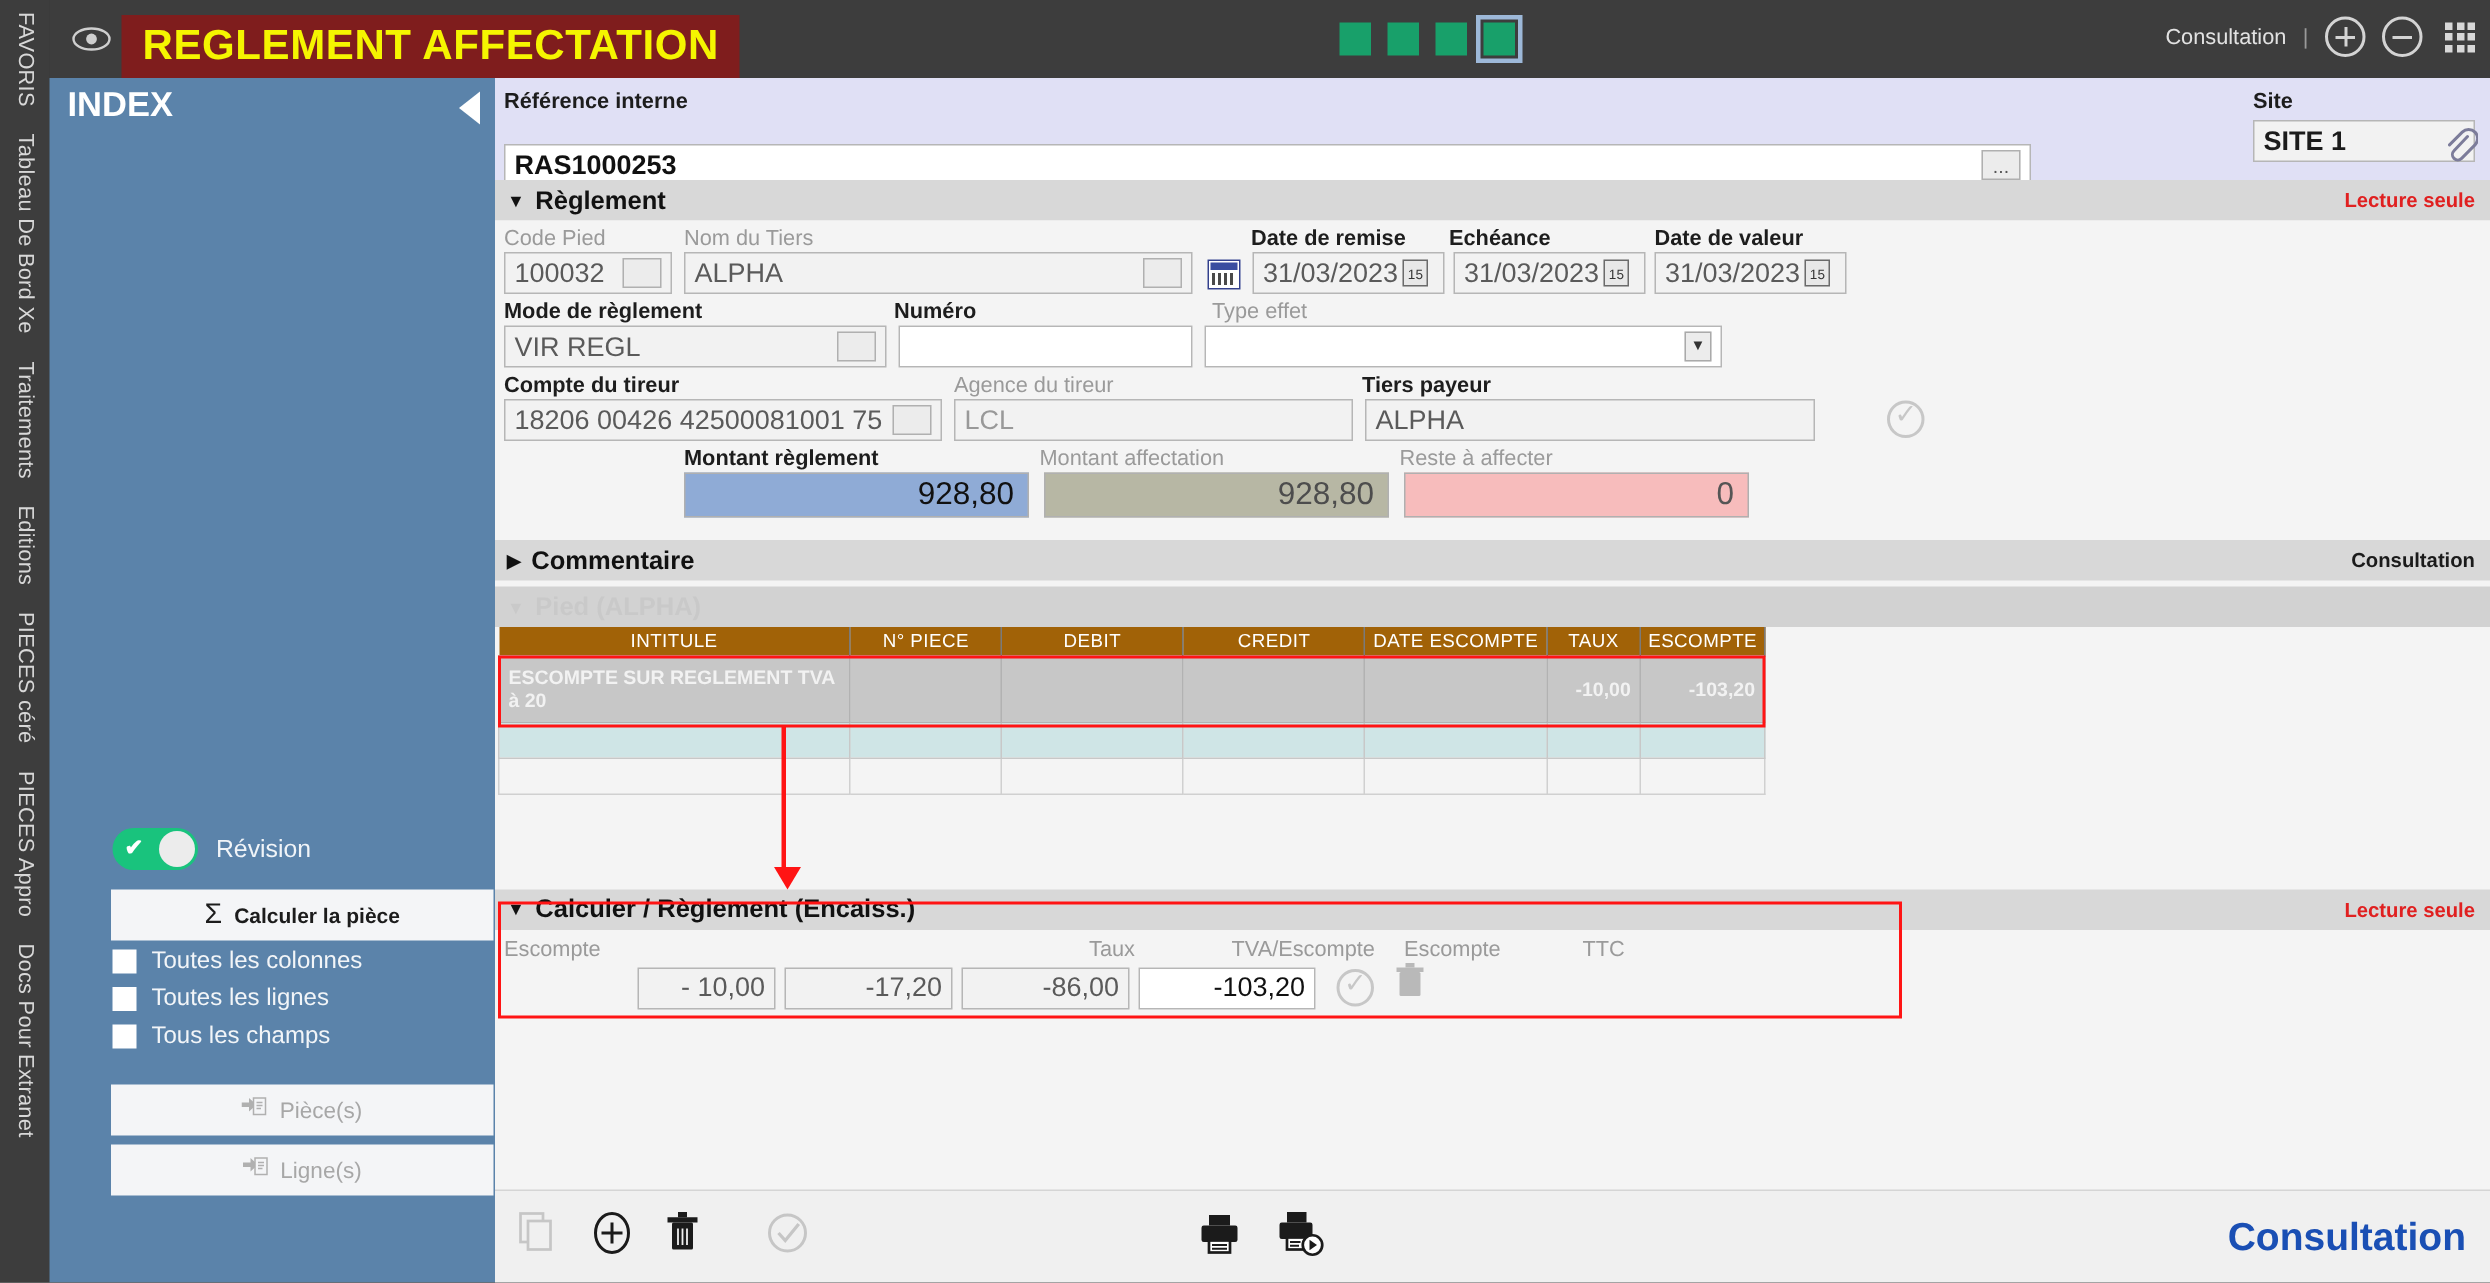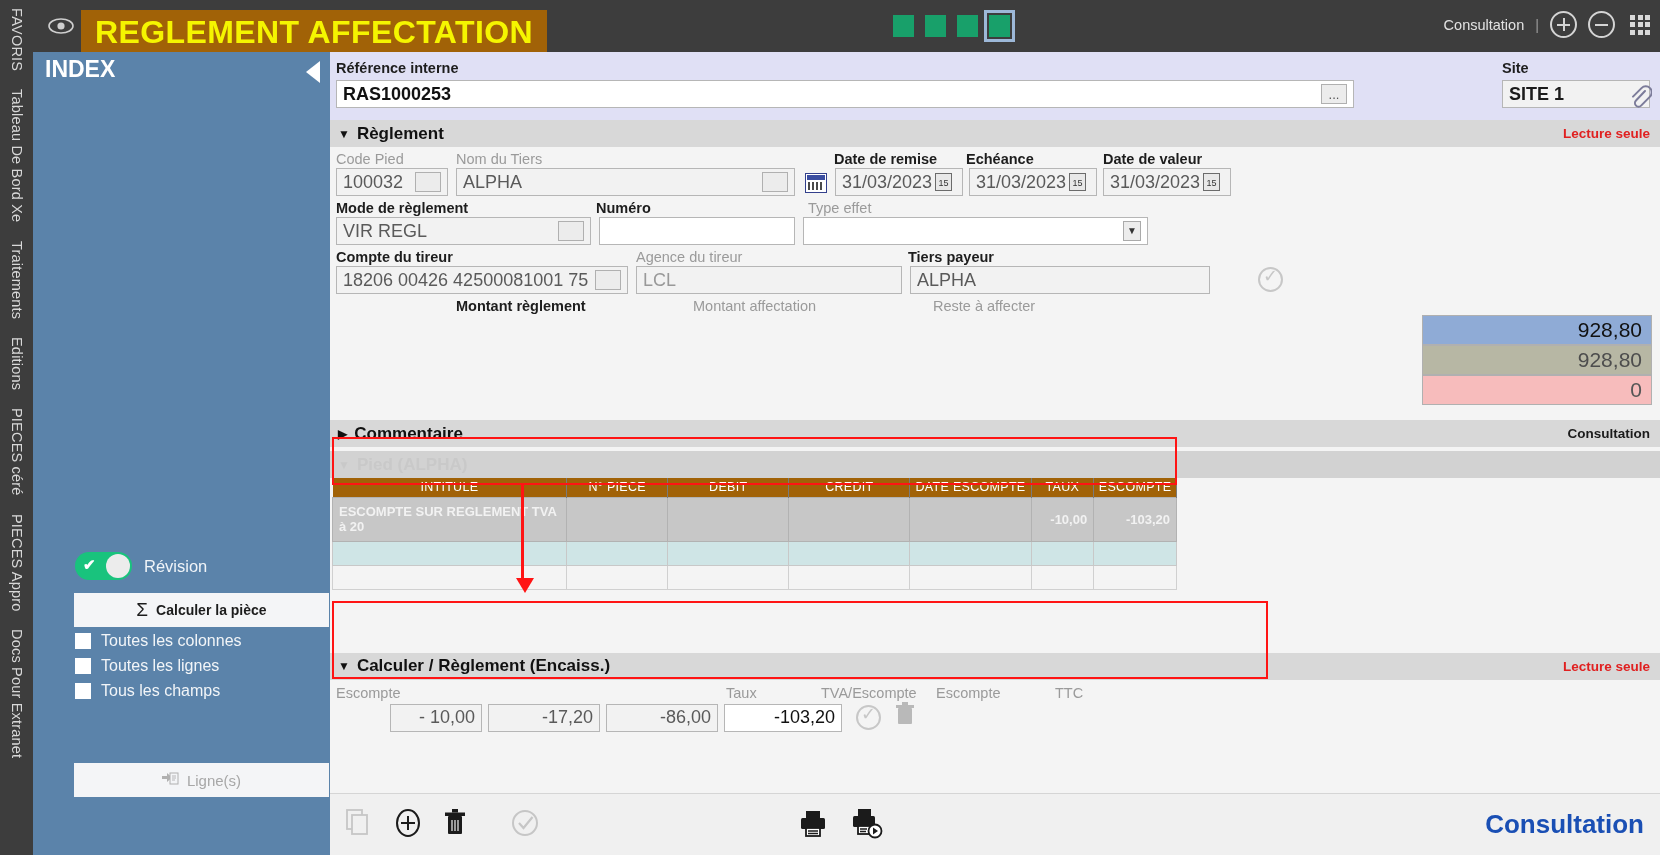--- a/index.html
+++ b/index.html
@@ -33,23 +33,23 @@
   .topbar {
     position: absolute; left: 33px; top: 0; width: 1627px; height: 52px;
     background: #3d3d3d;
   }
   .eye-icon {
     position: absolute; left: 13px; top: 16px; width: 30px; height: 20px;
     color: #cfcfcf;
   }
   .title-badge {
     position: absolute; left: 48px; top: 10px;
-    background: #a16207;
+    background: #7f1d1d;
     color: #f5f500;
-    font-size: 32px; font-weight: bold;
+    font-size: 28px; font-weight: bold;
     padding: 4px 14px 6px 14px;
     letter-spacing: 0.4px;
     font-family: "Liberation Sans", sans-serif;
   }
   .green-squares { position: absolute; left: 860px; top: 15px; display: flex; gap: 11px; }
   .gsq { width: 21px; height: 22px; background: #18a06a; }
   .gsq.sel { outline: 3px solid #9db8d8; outline-offset: 2px; }
   .topright {
     position: absolute; right: 10px; top: 11px;
     display: flex; align-items: center; gap: 11px;
@@ -317,39 +317,49 @@
       <div class="chk-row">
         <span class="chk-box"></span>
         <span class="chk-lbl">Toutes les lignes</span>
       </div>
       <div class="chk-row">
         <span class="chk-box"></span>
         <span class="chk-lbl">Tous les champs</span>
       </div>
     </div>
 
+    <div class="btn-light disabled" style="top:671px;">
+      <span>
+        <svg width="17" height="16" viewBox="0 0 17 16">
+          <path d="M0 5 h5 v-3 l5 4.5 -5 4.5 v-3 h-5 z" fill="#b0b0b0"></path>
+          <rect x="8" y="2" width="8" height="11" fill="#f4f5f7" stroke="#b0b0b0"></rect>
+          <path d="M10 5h4M10 7h4M10 9h3" stroke="#b0b0b0" stroke-width="0.9"></path>
+        </svg>
+      </span>
+      <span>Pièce(s)</span>
+    </div>
     <div class="btn-light disabled" style="top:711px;">
       <span>
         <svg width="17" height="16" viewBox="0 0 17 16">
           <path d="M0 5 h5 v-3 l5 4.5 -5 4.5 v-3 h-5 z" fill="#b0b0b0"></path>
           <rect x="8" y="2" width="8" height="11" fill="#f4f5f7" stroke="#b0b0b0"></rect>
           <path d="M10 5h4M10 7h4M10 9h3" stroke="#b0b0b0" stroke-width="0.9"></path>
         </svg>
       </span>
       <span>Ligne(s)</span>
     </div>
   </div>
 
   <div class="main">
 
     <div class="lavender">
       <div style="display:flex;">
         <div style="flex:1;">
           <div class="fld-label">Référence interne</div>
-          <div class="input" style="width:1018px; margin-top:4px;">
+          <div class="input" style="width:1018px; margin-top:20px;">
             <span style="font-weight:bold;">RAS1000253</span>
             <span class="ellip">...</span>
           </div>
         </div>
         <div style="margin-left:12px;">
           <div class="fld-label">Site</div>
           <div class="input gray" style="width:148px; margin-top:4px; font-weight:bold; color:#1b1b1b;">
             <span>SITE 1</span>
           </div>
         </div>
@@ -437,21 +447,21 @@
           <span>ALPHA</span>
         </div>
         <span class="check-circle" style="margin-left:48px; margin-bottom:2px;"></span>
       </div>
 
       <div class="row" style="margin-bottom:1px; padding-left:120px;">
         <div class="fld-label" style="width:237px;">Montant règlement</div>
         <div class="fld-label dim2" style="width:240px;">Montant affectation</div>
         <div class="fld-label dim2" style="width:240px;">Reste à affecter</div>
       </div>
-      <div class="row" style="padding-left:120px;flex-direction:column;">
+      <div class="row" style="padding-left:120px;">
         <div class="amt blue" style="width:230px;">928,80</div>
         <div class="amt olive" style="width:230px; margin-left:10px;">928,80</div>
         <div class="amt pink" style="width:230px; margin-left:10px;">0</div>
       </div>
     </div>
 
     <div class="section-bar" style="margin-top:9px;">
       <span class="tri">▶</span>
       <span>Commentaire</span>
       <span class="ro-note blk">Consultation</span>
@@ -524,21 +534,21 @@
 
     <div class="form-area" style="padding-top:5px;">
       <div class="row" style="margin-bottom:1px;">
         <div class="fld-label dim2" style="width:390px;">Escompte</div>
         <div class="fld-label dim2" style="width:95px;">Taux</div>
         <div class="fld-label dim2" style="width:115px;">TVA/Escompte</div>
         <div class="fld-label dim2" style="width:119px;">Escompte</div>
         <div class="fld-label dim2" style="width:100px;">TTC</div>
       </div>
       <div class="row">
-        <div class="input gray ta-r" style="width:92px; margin-left:54px; justify-content:flex-end;">
+        <div class="input gray ta-r" style="width:92px; margin-left:89px; justify-content:flex-end;">
           <span>- 10,00</span>
         </div>
         <div class="input gray" style="width:112px; margin-left:6px; justify-content:flex-end;">
           <span>-17,20</span>
         </div>
         <div class="input gray" style="width:112px; margin-left:6px; justify-content:flex-end;">
           <span>-86,00</span>
         </div>
         <div class="input" style="width:118px; margin-left:6px; justify-content:flex-end;">
           <span>-103,20</span>

